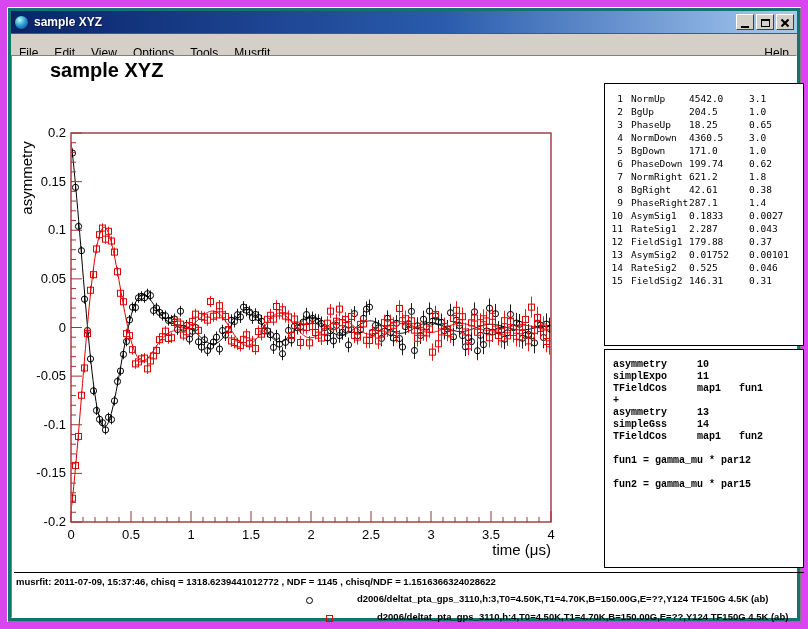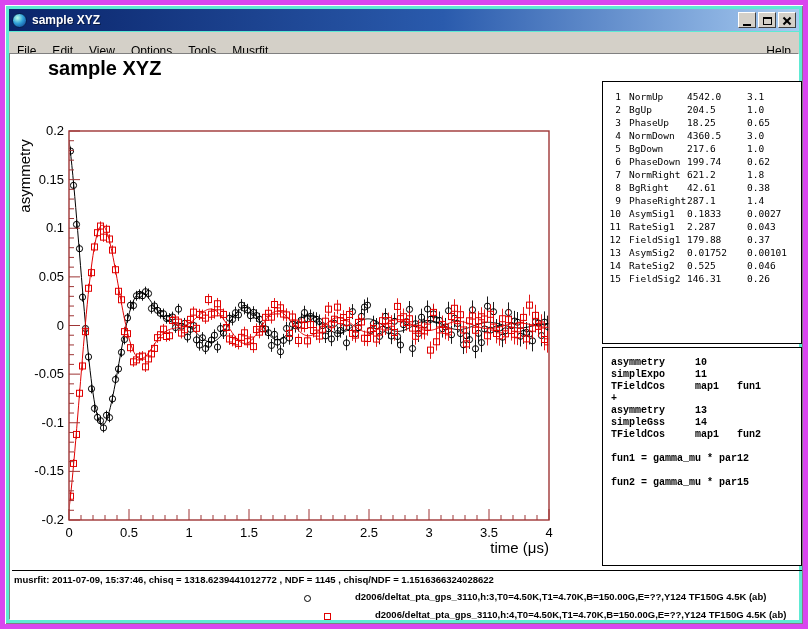--- a/index.html
+++ b/index.html
@@ -1,18 +1,18 @@
 <!DOCTYPE html>
 <html><head>
 <meta charset="utf-8">
 <style>
   *{box-sizing:border-box;margin:0;padding:0}
   html,body{width:808px;height:629px}
   body{position:relative;background:#d4d0c8;font-family:"Liberation Sans",sans-serif;overflow:hidden}
-  .window{position:absolute;inset:0;background:#5eead4;border:5px solid #d946ef;
+  .window{position:absolute;inset:0;background:#0f766e;border:7px solid #d946ef;
           box-shadow:inset 1px 1px 0 #ffffff, inset -1px -1px 0 #808080;}
   
   .titlebar{position:absolute;left:4px;top:4px;right:4px;height:22px;
             background:linear-gradient(90deg,#0a246a 0%,#2a5bad 55%,#a6caf0 100%);
             display:flex;align-items:center;padding:0 3px;}
   .app-icon{width:15px;height:15px;border-radius:50%;flex:0 0 auto;
             background:radial-gradient(circle at 35% 30%,#b8ffe9 0%,#2f9fd8 45%,#0a2f86 100%);
             border:1px solid #06204f;}
   .titlebar .title{color:#fff;font-weight:bold;font-size:12px;margin-left:5px;flex:1;
                    text-shadow:1px 1px 0 rgba(0,0,0,.45);white-space:nowrap;overflow:hidden}
@@ -858,31 +858,31 @@
         <text x="539" y="499" text-anchor="end" class="axistitle">time (μs)</text>
         <text x="20" y="122" text-anchor="middle" class="axistitle" transform="rotate(-90 20 122)">asymmetry</text>
       </svg>
 
     <div class="param-box" id="param-box">
       <div id="param-rows">
           <div class="prow"><span class="pno">1</span><span class="pname">NormUp</span><span class="pval">4542.0</span><span class="perr">3.1</span></div>
           <div class="prow"><span class="pno">2</span><span class="pname">BgUp</span><span class="pval">204.5</span><span class="perr">1.0</span></div>
           <div class="prow"><span class="pno">3</span><span class="pname">PhaseUp</span><span class="pval">18.25</span><span class="perr">0.65</span></div>
           <div class="prow"><span class="pno">4</span><span class="pname">NormDown</span><span class="pval">4360.5</span><span class="perr">3.0</span></div>
-          <div class="prow"><span class="pno">5</span><span class="pname">BgDown</span><span class="pval">217.6</span><span class="perr">1.0</span></div>
+          <div class="prow"><span class="pno">5</span><span class="pname">BgDown</span><span class="pval">171.0</span><span class="perr">1.0</span></div>
           <div class="prow"><span class="pno">6</span><span class="pname">PhaseDown</span><span class="pval">199.74</span><span class="perr">0.62</span></div>
           <div class="prow"><span class="pno">7</span><span class="pname">NormRight</span><span class="pval">621.2</span><span class="perr">1.8</span></div>
           <div class="prow"><span class="pno">8</span><span class="pname">BgRight</span><span class="pval">42.61</span><span class="perr">0.38</span></div>
           <div class="prow"><span class="pno">9</span><span class="pname">PhaseRight</span><span class="pval">287.1</span><span class="perr">1.4</span></div>
           <div class="prow"><span class="pno">10</span><span class="pname">AsymSig1</span><span class="pval">0.1833</span><span class="perr">0.0027</span></div>
           <div class="prow"><span class="pno">11</span><span class="pname">RateSig1</span><span class="pval">2.287</span><span class="perr">0.043</span></div>
           <div class="prow"><span class="pno">12</span><span class="pname">FieldSig1</span><span class="pval">179.88</span><span class="perr">0.37</span></div>
           <div class="prow"><span class="pno">13</span><span class="pname">AsymSig2</span><span class="pval">0.01752</span><span class="perr">0.00101</span></div>
           <div class="prow"><span class="pno">14</span><span class="pname">RateSig2</span><span class="pval">0.525</span><span class="perr">0.046</span></div>
-          <div class="prow"><span class="pno">15</span><span class="pname">FieldSig2</span><span class="pval">146.31</span><span class="perr">0.26</span></div>
+          <div class="prow"><span class="pno">15</span><span class="pname">FieldSig2</span><span class="pval">146.31</span><span class="perr">0.31</span></div>
         </div>
     </div>
 
     <div class="theory-box">
       <pre id="theory-pre">asymmetry     10
 simplExpo     11
 TFieldCos     map1   fun1
 +
 asymmetry     13
 simpleGss     14

